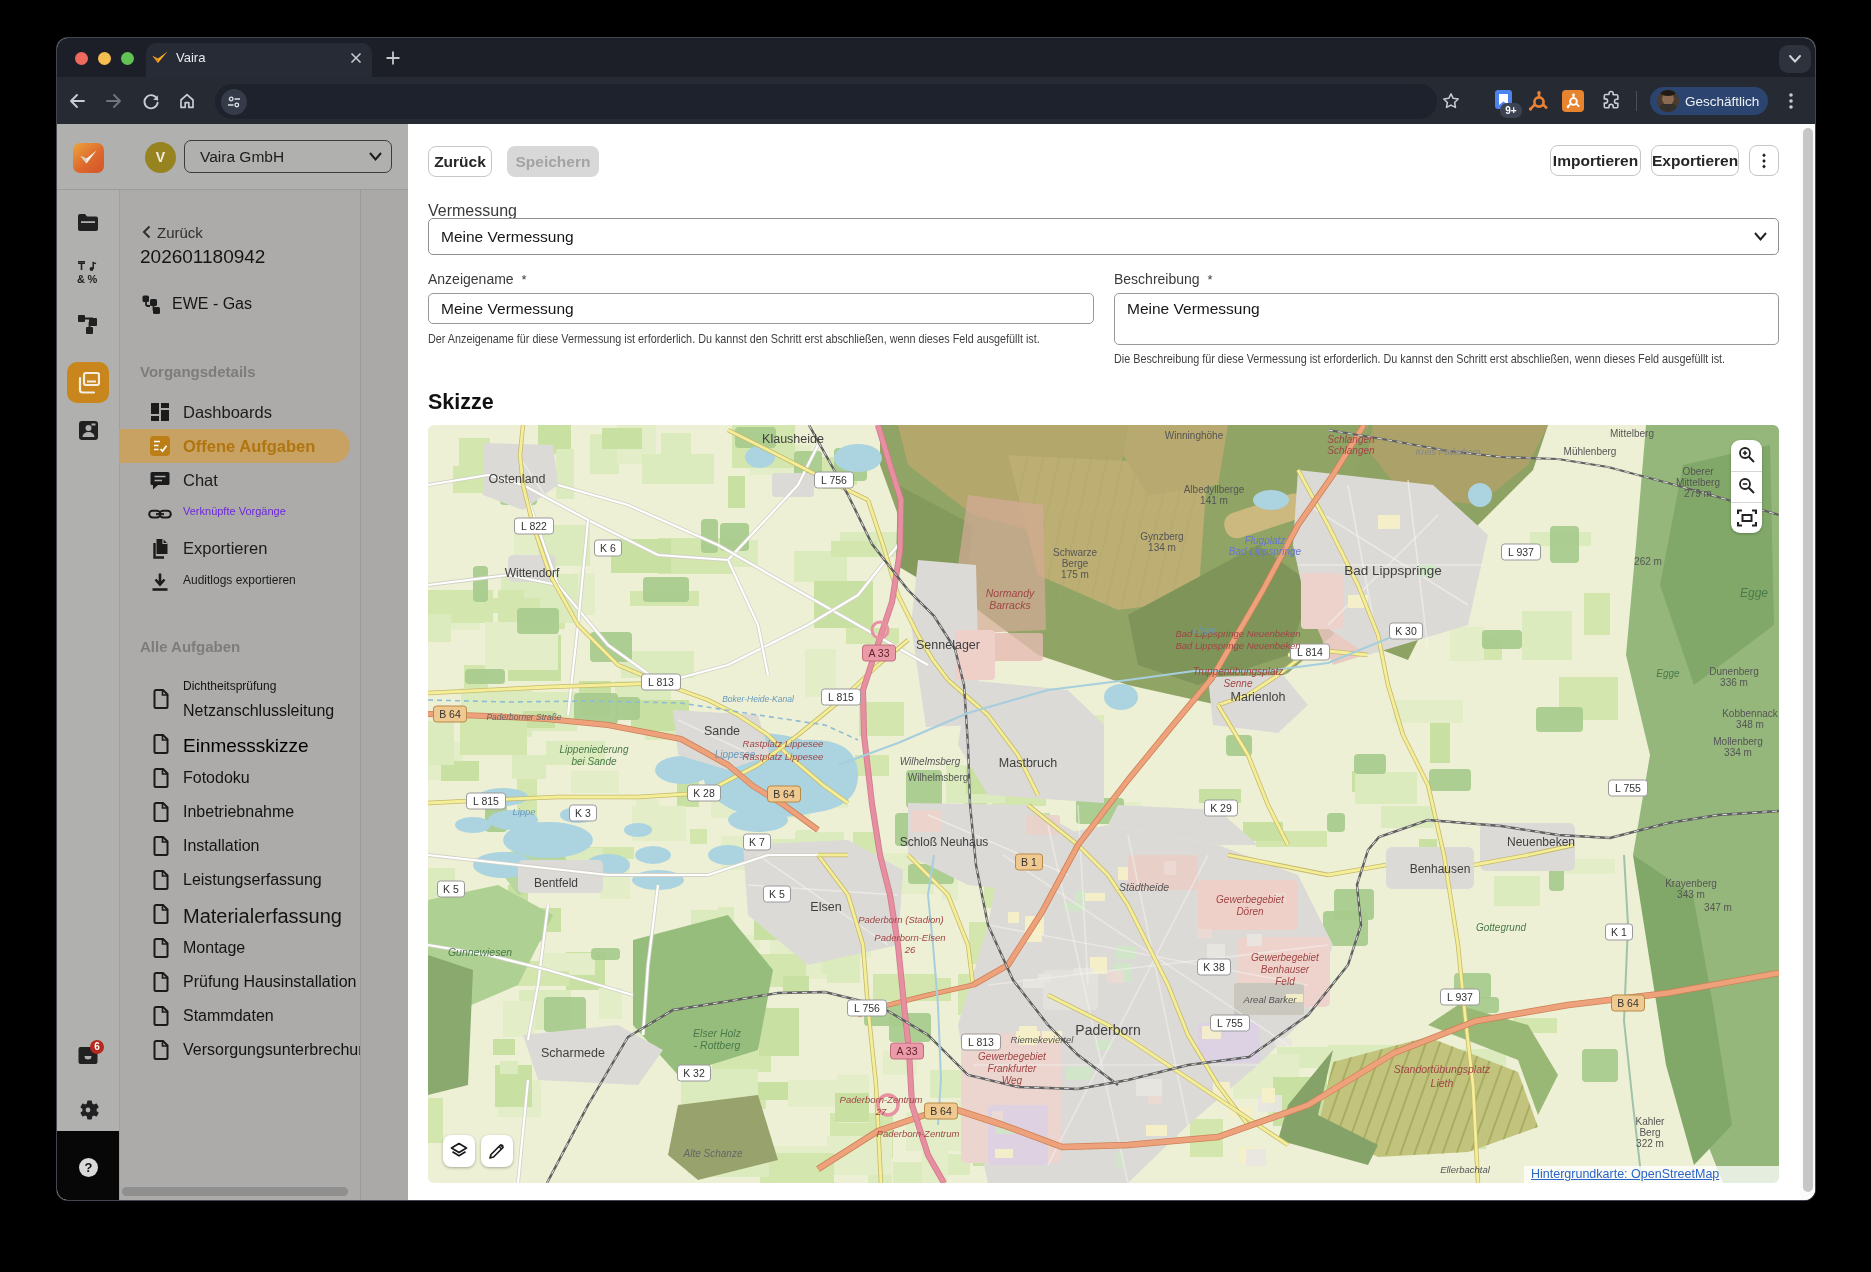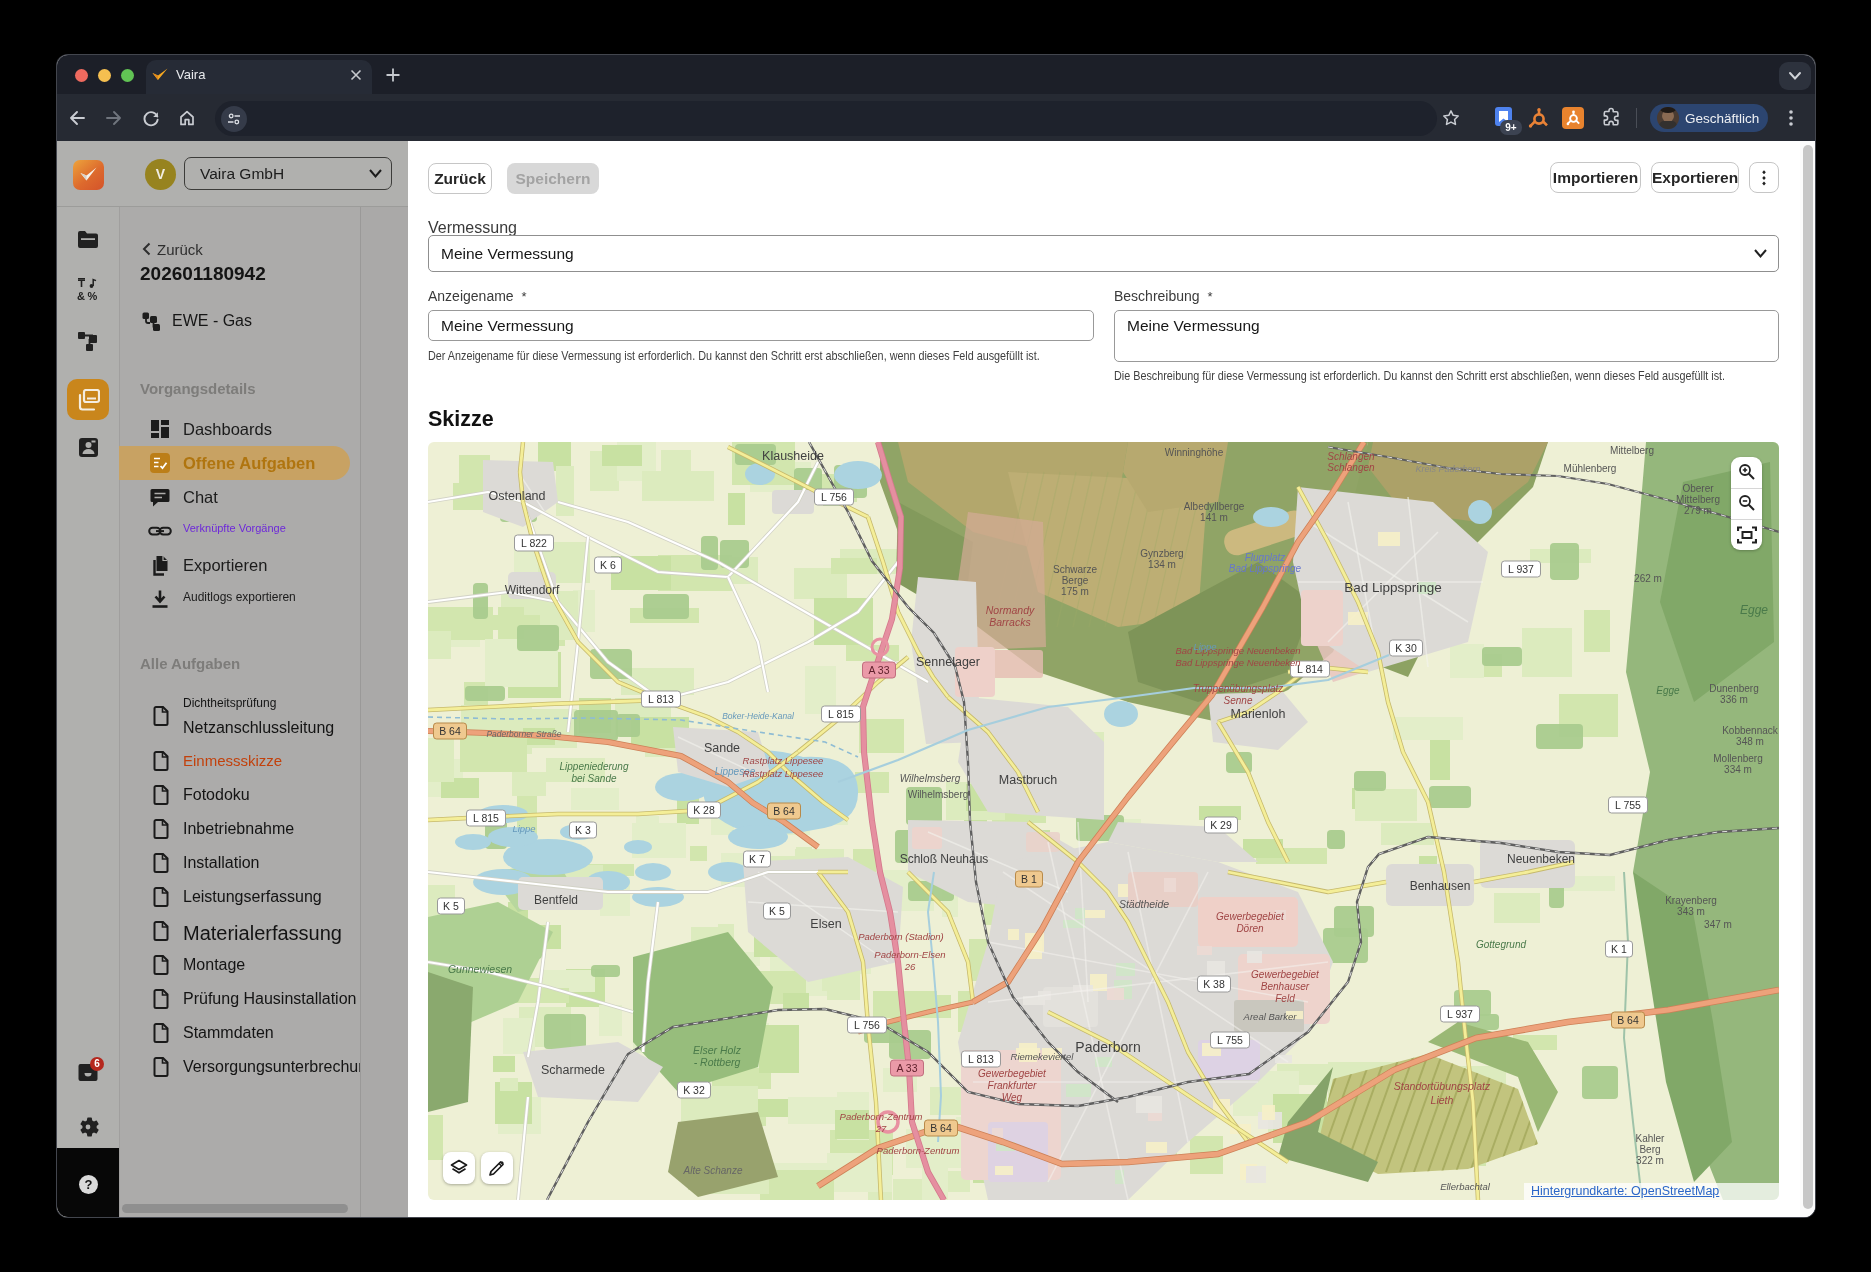--- a/index.html
+++ b/index.html
@@ -1,18 +1,18 @@
 <!DOCTYPE html>
 <html><head><meta charset="utf-8">
 <style>
 html,body{margin:0;padding:0;background:#000;width:1871px;height:1272px;overflow:hidden;
  font-family:"Liberation Sans", sans-serif;}
 *{box-sizing:border-box}
 #win{position:absolute;left:57px;top:38px;width:1758px;height:1162px;border-radius:11px;
- overflow:hidden;background:#fff;box-shadow:0 0 0 1px #43464e;margin-top:17px;}
+ overflow:hidden;background:#fff;box-shadow:0 0 0 1px #43464e;}
 #inner{position:absolute;left:-57px;top:-38px;width:1871px;height:1272px;}
 .abs{position:absolute}
 .ic{position:absolute}
 svg{display:block}
 </style></head><body>
 <div id="win">
     <div id="inner">
 
 
 
@@ -160,21 +160,21 @@
  <path fill="#212121" d="M12 8a4 4 0 1 0 0 8 4 4 0 0 0 0-8zm9.4 5.1.1-1.1-.1-1.1 2-1.6a.6.6 0 0 0 .1-.8l-1.9-3.3a.6.6 0 0 0-.7-.3l-2.4 1a7.5 7.5 0 0 0-1.9-1.1l-.4-2.6a.6.6 0 0 0-.6-.5h-3.8a.6.6 0 0 0-.6.5l-.4 2.6a7.5 7.5 0 0 0-1.9 1.1l-2.4-1a.6.6 0 0 0-.7.3L3.9 8.5a.6.6 0 0 0 .1.8l2 1.6-.1 1.1.1 1.1-2 1.6a.6.6 0 0 0-.1.8l1.9 3.3c.1.3.4.4.7.3l2.4-1c.6.5 1.2.8 1.9 1.1l.4 2.6c0 .3.3.5.6.5h3.8c.3 0 .6-.2.6-.5l.4-2.6a7.5 7.5 0 0 0 1.9-1.1l2.4 1c.3.1.6 0 .7-.3l1.9-3.3a.6.6 0 0 0-.1-.8l-2-1.6z"></path>
  <circle cx="12" cy="12" r="2.6" fill="#b0b0ae"></circle>
         </svg>
 <div class="abs" style="left:79px;top:1158px;width:19px;height:19px;border-radius:50%;background:#d9d9d9;color:#111;font-size:13px;font-weight:bold;text-align:center;line-height:19px">?</div>
 
 
 <svg class="abs" style="left:142px;top:225px" width="9" height="14" viewBox="0 0 9 14">
  <path d="M7.5 1.5 L2 7 L7.5 12.5" stroke="#2e2e2e" stroke-width="2" fill="none"></path>
         </svg>
 <div class="abs" style="left:157px;top:224px;font-size:15px;color:#2e2e2e">Zurück</div>
-<div class="abs" style="left:140px;top:246px;font-size:19px;font-weight:bold;color:#141414">202601180942</div>
+<div class="abs" style="left:140px;top:246px;font-size:19px;font-weight:normal;color:#141414">202601180942</div>
 <svg class="abs" style="left:142px;top:295px" width="21" height="19" viewBox="0 0 21 19">
  <rect x="0.5" y="0.5" width="6.5" height="6.5" rx="1.5" fill="#1d1d1d"></rect>
  <rect x="8" y="4" width="7" height="7" rx="1.5" fill="#1d1d1d"></rect>
  <rect x="11" y="12" width="7" height="7" rx="1.5" fill="#1d1d1d"></rect>
  <path d="M4 7 V9 a2 2 0 0 0 2 2 H8 M11.5 11 V15.5 H11" stroke="#1d1d1d" stroke-width="1.8" fill="none"></path>
         </svg>
 <div class="abs" style="left:172px;top:295px;font-size:16px;color:#161616">EWE - Gas</div>
 <div class="abs" style="left:140px;top:363px;font-size:15px;font-weight:bold;color:#7d7c7a">Vorgangsdetails</div>
 
 <div class="abs" style="left:183px;top:403px;font-size:16.5px;color:#1b1b1b">Dashboards</div>
@@ -217,21 +217,21 @@
 <svg class="abs" style="left:153px;top:689px" width="16" height="20" viewBox="0 0 16 20">
  <path d="M1.5 2.5 a1.5 1.5 0 0 1 1.5 -1.5 H10 L14.5 5.5 V17.5 a1.5 1.5 0 0 1 -1.5 1.5 H3 a1.5 1.5 0 0 1 -1.5 -1.5 Z" fill="none" stroke="#1a1a1a" stroke-width="2"></path>
  <path d="M9.5 1.5 V6 H14.5" fill="none" stroke="#1a1a1a" stroke-width="1.6"></path>
         </svg>
 <div class="abs" style="left:183px;top:679px;font-size:12px;color:#141414;white-space:nowrap;width:177px;overflow:hidden">Dichtheitsprüfung</div>
 <div class="abs" style="left:183px;top:702px;font-size:16px;color:#141414;white-space:nowrap;width:177px;overflow:hidden">Netzanschlussleitung</div>
 <svg class="abs" style="left:153px;top:734px" width="16" height="20" viewBox="0 0 16 20">
  <path d="M1.5 2.5 a1.5 1.5 0 0 1 1.5 -1.5 H10 L14.5 5.5 V17.5 a1.5 1.5 0 0 1 -1.5 1.5 H3 a1.5 1.5 0 0 1 -1.5 -1.5 Z" fill="none" stroke="#1a1a1a" stroke-width="2"></path>
  <path d="M9.5 1.5 V6 H14.5" fill="none" stroke="#1a1a1a" stroke-width="1.6"></path>
         </svg>
-<div class="abs" style="left:183px;top:735px;font-size:15px;color:#c2410c;white-space:nowrap;width:177px;overflow:hidden">Einmessskizze</div>
+<div class="abs" style="left:183px;top:735px;font-size:19px;color:#000000;white-space:nowrap;width:177px;overflow:hidden">Einmessskizze</div>
 <svg class="abs" style="left:153px;top:768px" width="16" height="20" viewBox="0 0 16 20">
  <path d="M1.5 2.5 a1.5 1.5 0 0 1 1.5 -1.5 H10 L14.5 5.5 V17.5 a1.5 1.5 0 0 1 -1.5 1.5 H3 a1.5 1.5 0 0 1 -1.5 -1.5 Z" fill="none" stroke="#1a1a1a" stroke-width="2"></path>
  <path d="M9.5 1.5 V6 H14.5" fill="none" stroke="#1a1a1a" stroke-width="1.6"></path>
         </svg>
 <div class="abs" style="left:183px;top:769px;font-size:16px;color:#141414;white-space:nowrap;width:177px;overflow:hidden">Fotodoku</div>
 <svg class="abs" style="left:153px;top:802px" width="16" height="20" viewBox="0 0 16 20">
  <path d="M1.5 2.5 a1.5 1.5 0 0 1 1.5 -1.5 H10 L14.5 5.5 V17.5 a1.5 1.5 0 0 1 -1.5 1.5 H3 a1.5 1.5 0 0 1 -1.5 -1.5 Z" fill="none" stroke="#1a1a1a" stroke-width="2"></path>
  <path d="M9.5 1.5 V6 H14.5" fill="none" stroke="#1a1a1a" stroke-width="1.6"></path>
         </svg>
 <div class="abs" style="left:183px;top:803px;font-size:16px;color:#141414;white-space:nowrap;width:177px;overflow:hidden">Inbetriebnahme</div>

